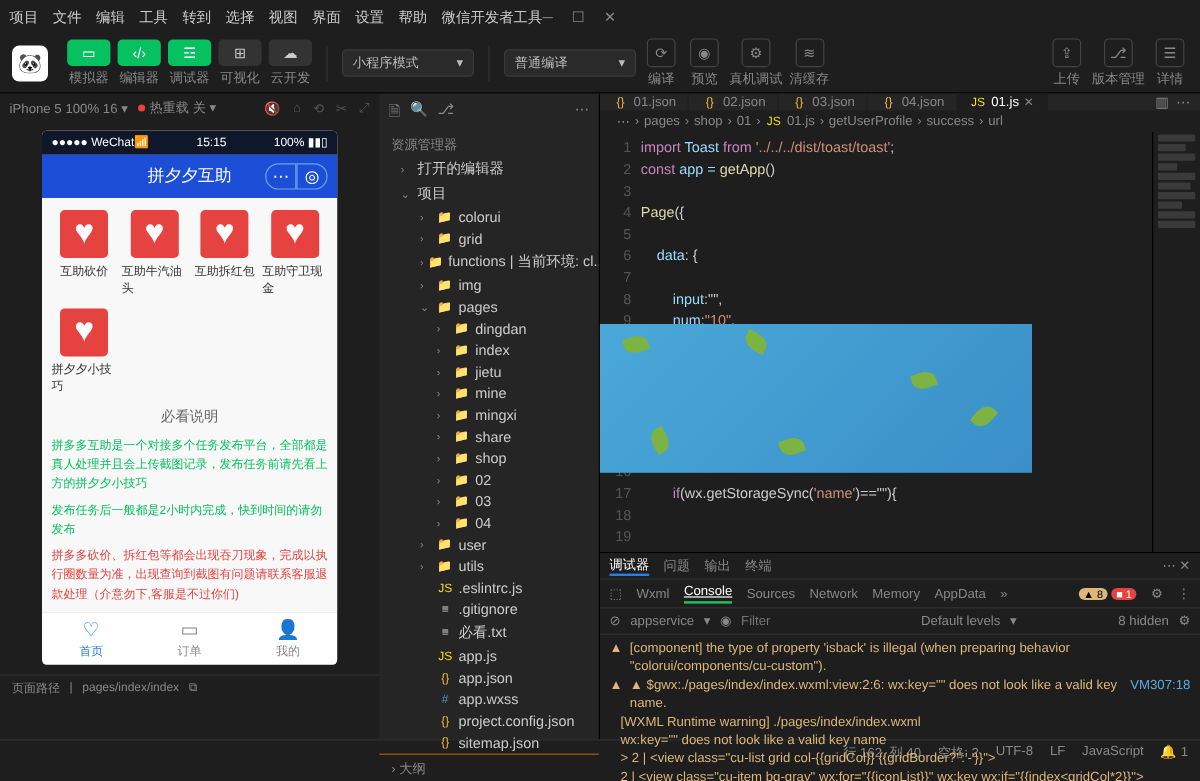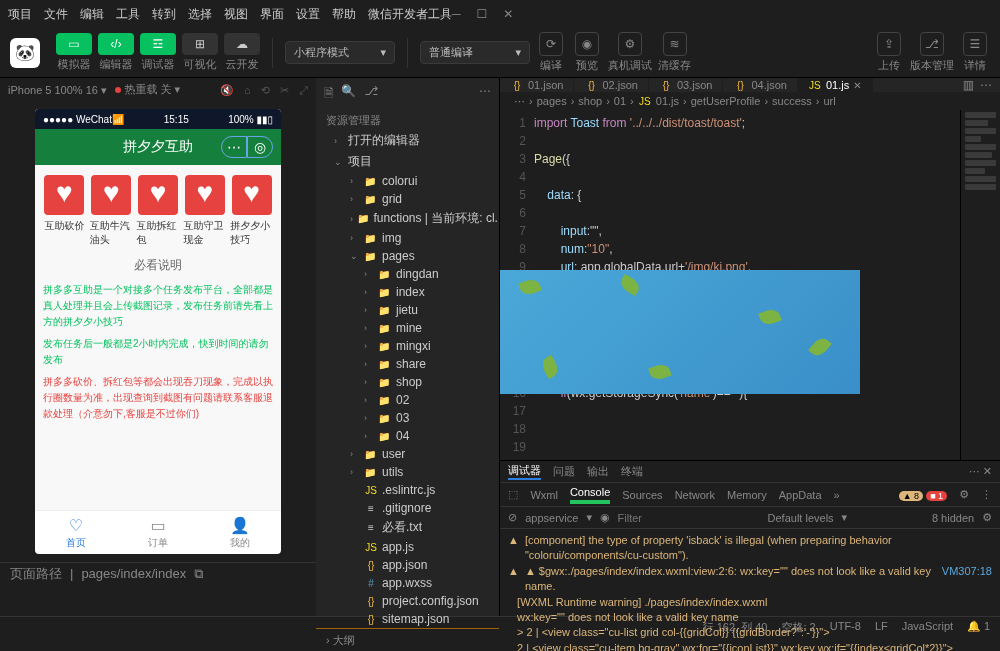--- a/index.html
+++ b/index.html
@@ -21,27 +21,27 @@
 .circ { width: 24px; height: 24px; border: 1px solid #444; border-radius: 4px; display: flex; align-items: center; justify-content: center; color:#888; margin: 0 3px;}
 .spacer { flex: 1; }
 .main { display: flex; height: 538px; }
 .left { width: 316px; background: #1e1e1e; display: flex; flex-direction: column;}
 .left-head { display: flex; align-items: flex-end; padding: 4px 8px; color: #888; font-size: 11px; gap: 8px;}
 .redot { width: 6px; height: 6px; background: #e64340; border-radius: 50%; display:inline-block; margin-right:4px;}
 .sim-icons { display: flex; gap: 10px; margin-left: auto; color:#555;}
 .phone { width: 246px; height: 445px; background: #fff; margin: 8px auto; border-radius: 4px; overflow: hidden; display: flex; flex-direction: column;}
 .phone-status { background: #0f172a; color: #fff; height: 20px; display: flex; align-items: center; padding: 0 8px; font-size: 10px; gap:4px;}
 .phone-status .mid { flex:1; text-align:center;}
-.phone-nav { background: #15803d; color: #fff; height: 36px; display: flex; align-items: center; justify-content: center; position: relative; font-size: 14px;}
+.phone-nav { background: #1d4ed8; color: #fff; height: 36px; display: flex; align-items: center; justify-content: center; position: relative; font-size: 14px;}
 .cap-btns { position: absolute; right: 8px; display:flex; gap:0;}
 .cap { width: 26px; height: 22px; border: 1px solid #67a5e8; display:flex; align-items:center; justify-content:center; font-size:14px;}
 .cap:first-child{border-radius: 11px 0 0 11px;}
 .cap:last-child{border-radius: 0 11px 11px 0;}
 .phone-body { flex:1; background:#f8f8f8; padding: 10px 8px; overflow:hidden;}
-.grid3 { display:grid; grid-template-columns: repeat(5,1fr); gap: 10px 4px; margin-bottom:10px;}
+.grid3 { display:grid; grid-template-columns: repeat(4,1fr); gap: 10px 4px; margin-bottom:10px;}
 .gitem { display:flex; flex-direction:column; align-items:center; gap:4px;}
 .heart { width: 40px; height: 40px; background:#e64340; border-radius:4px; position:relative;}
 .heart::before { content:"♥"; color:#fff; font-size:28px; position:absolute; top:50%; left:50%; transform:translate(-50%,-55%);}
 .gitem span { font-size: 10px; color:#333;}
 .note-title { text-align:center; color:#666; font-size:12px; margin: 8px 0;}
 .note { font-size: 10px; line-height: 1.6; margin-bottom:6px;}
 .note.green{color:#07c160;}
 .note.red{color:#e64340;}
 .note.blue{color:#576b95;}
 .phone-tab { height: 44px; border-top: 1px solid #eee; display:flex;}
@@ -79,34 +79,34 @@
 .code .var{color:#9cdcfe;}
 .code .prop{color:#9cdcfe;}
 .overlay-img { position:absolute; top:160px; left:0; width:360px; height:124px; background: linear-gradient(135deg,#4aa8d8,#3a8fc8); overflow:hidden;}
 .leaf { position:absolute; width:20px; height:14px; background:#7cb342; border-radius: 0 60% 0 60%; transform:rotate(-20deg);}
 .minimap { width:40px; background:#1e1e1e; border-left:1px solid #000;}
 .mm-blob { height:6px; margin:2px 4px; background:#3a3a3a; border-radius:1px;}
 .devtools { height: 260px; border-top:1px solid #000; display:flex; flex-direction:column;}
 .dt-tabs { height:22px; background:#1e1e1e; display:flex; align-items:center; padding:0 8px; gap:12px; font-size:11px; color:#888; border-bottom:1px solid #333;}
 .dt-tabs .act{color:#fff; border-bottom:2px solid #2b7de0;}
 .dt-sub { height:24px; display:flex; align-items:center; padding:0 8px; gap:12px; font-size:11px; color:#888; border-bottom:1px solid #333;}
-.dt-sub .act{color:#fff; border-bottom:4px solid #22c55e; padding-bottom:2px;}
+.dt-sub .act{color:#fff; border-bottom:2px solid #22c55e; padding-bottom:2px;text-decoration:underline;}
 .badge { background:#e64340; color:#fff; border-radius:8px; padding:0 4px; font-size:9px;}
 .badge.y{background:#dcb67a; color:#000;}
 .dt-filter { height: 22px; display:flex; align-items:center; padding: 0 8px; gap:8px; border-bottom:1px solid #333; font-size:11px; color:#888;}
 .dt-filter input { background:transparent; border:none; color:#ccc; flex:0 0 120px; font-size:11px;}
 .console-body { flex:1; font-family:Consolas,monospace; font-size:11px; padding:4px 8px; overflow:hidden; color:#ccc;}
 .cline{display:flex; gap:6px; line-height:1.4;}
 .cline.warn{color:#dcb67a;}
 .wic{color:#dcb67a;}
 .clink{color:#5da9dd; margin-left:auto;}
 .statusbar { height: 22px; background:#1e1e1e; border-top:1px solid #333; display:flex; align-items:center; padding:0 10px; gap:14px; color:#888; font-size:11px;}
 .statusbar .r { margin-left:auto; display:flex; gap:14px;}
 .outline-sec { padding:4px 10px; color:#888; font-size:11px; border-top:1px solid #a16207;}
-.page-path { height: 22px; background:#1e1e1e; border-top:1px solid #333; display:flex; align-items:center; padding:0 10px; gap:8px; font-size:13px; color:#888;}
+.page-path { height: 22px; background:#1e1e1e; border-top:1px solid #333; display:flex; align-items:center; padding:0 10px; gap:8px; font-size:10px; color:#888;}
 </style>
 </head>
 <body>
 
 <div class="titlebar">
   <div class="menu">
     <span>项目</span>
     <span>文件</span>
     <span>编辑</span>
     <span>工具</span>
@@ -460,20 +460,21 @@
           <div>13</div>
           <div>14</div>
           <div>15</div>
           <div>16</div>
           <div>17</div>
           <div>18</div>
           <div>19</div>
         </div>
     <div class="code">
       <div><span class="kw">import</span> <span class="var">Toast</span> <span class="kw">from</span> <span class="str">'../../../dist/toast/toast'</span>;</div>
+      <div><span class="kw">const</span> <span class="var">app = </span><span class="fn">getApp</span><span>()</span></div>
       <div>&nbsp;</div>
       <div><span class="fn">Page</span><span>({</span></div>
       <div>&nbsp;</div>
       <div>&nbsp;&nbsp;&nbsp;&nbsp;<span class="prop">data</span><span>: {</span></div>
       <div>&nbsp;</div>
       <div>&nbsp;&nbsp;&nbsp;&nbsp;&nbsp;&nbsp;&nbsp;&nbsp;<span class="prop">input</span><span>:"",</span></div>
       <div>&nbsp;&nbsp;&nbsp;&nbsp;&nbsp;&nbsp;&nbsp;&nbsp;<span class="prop">num</span><span>:</span><span class="str">"10"</span>,</div>
       <div>&nbsp;&nbsp;&nbsp;&nbsp;&nbsp;&nbsp;&nbsp;&nbsp;<span class="prop">url</span><span>: app.globalData.url+</span><span class="str">'/img/kj.png'</span>,</div>
       <div>&nbsp;&nbsp;&nbsp;&nbsp;&nbsp;&nbsp;&nbsp;&nbsp;<span class="prop">dingdan</span><span>:"",</span></div>
       <div>&nbsp;</div>

